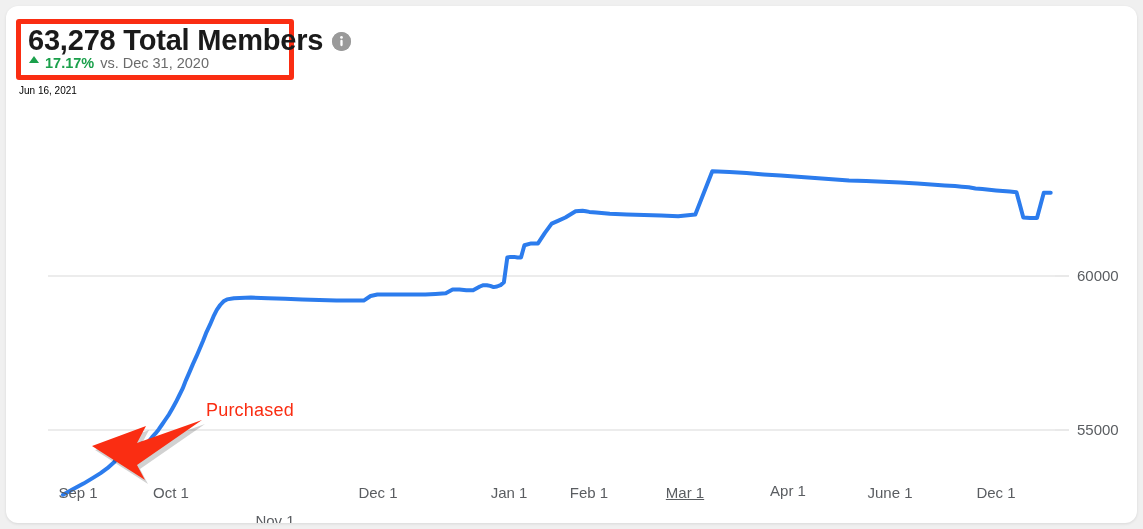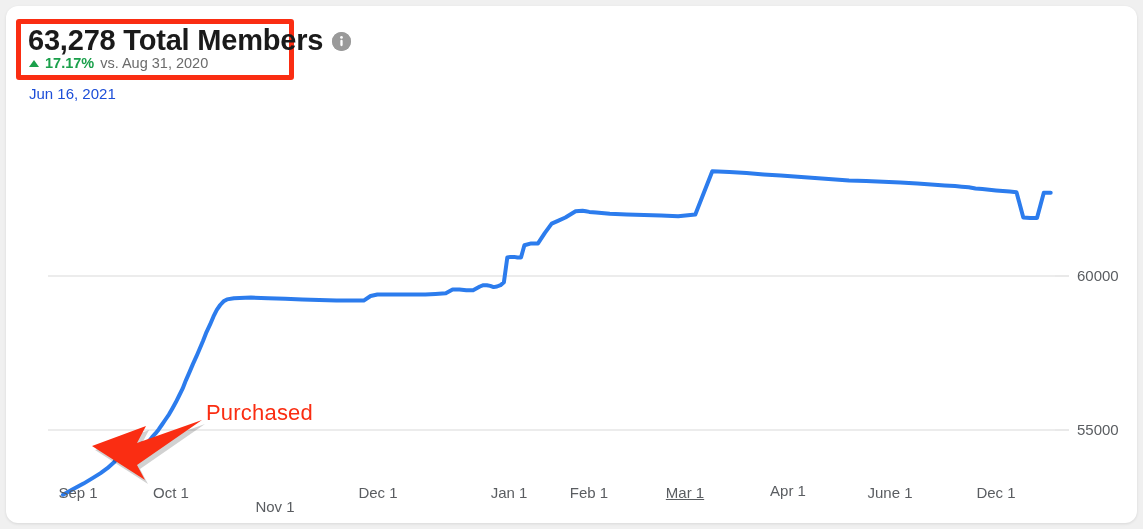--- a/index.html
+++ b/index.html
@@ -75,21 +75,21 @@
     position: relative;
     top: 1px;
   }
   .info-icon svg { display: block; }
 
   .delta-row {
     position: absolute;
     left: 23px;
     top: 50px;
     display: flex;
-    align-items: center;
+    align-items: flex-start;
     gap: 6px;
     white-space: nowrap;
     font-size: 14.5px;
     line-height: 1;
   }
 
   .tri-up {
     width: 0; height: 0;
     border-left: 5.5px solid transparent;
     border-right: 5.5px solid transparent;
@@ -103,24 +103,24 @@
     font-weight: bold;
   }
 
   .delta-cmp {
     color: #6b6b6b;
     font-weight: normal;
   }
 
   .sub-date {
     position: absolute;
-    left: 23px;
+    left: 13px;
     top: 79px;
-    font-size: 15px;
-    color: #1d4ed8;
+    font-size: 10px;
+    color: #000000;
     white-space: nowrap;
   }
 
   
   .plot {
     position: absolute;
     left: 0;
     top: 0;
     width: 1131px;
     height: 517px;
@@ -146,21 +146,21 @@
   .y-tick {
     position: absolute;
     font-size: 15px;
     color: #5a5d61;
     white-space: nowrap;
   }
 
   
   .annot-label {
     position: absolute;
-    font-size: 22px;
+    font-size: 18px;
     font-weight: normal;
     color: #fa2d12;
     white-space: nowrap;
     letter-spacing: 0.2px;
   }
 </style>
 </head>
 <body>
 
 <div id="app">
@@ -199,21 +199,21 @@
                    L 131 459
                    L 139 474
                    Z" fill="#fa2d12"></path>
         </g>
       </svg>
     </div>
 
     <div class="x-labels">
       <span class="x-tick" style="left:62px;  top:478px;margin-left:10px;">Sep 1</span>
       <span class="x-tick" style="left:165px; top:478px;">Oct 1</span>
-      <span class="x-tick" style="left:269px; top:492px;">Nov 1</span>
+      <span class="x-tick" style="left:269px; top:506px;">Nov 1</span>
       <span class="x-tick" style="left:372px; top:478px;">Dec 1</span>
       <span class="x-tick" style="left:476px; top:478px;margin-left:27px;">Jan 1</span>
       <span class="x-tick" style="left:583px; top:478px;">Feb 1</span>
       <span class="x-tick" style="left:679px; top:478px;text-decoration:underline;">Mar 1</span>
       <span class="x-tick" style="left:782px; top:476px;">Apr 1</span>
       <span class="x-tick" style="left:884px; top:478px;">June 1</span>
       <span class="x-tick" style="left:990px; top:478px;">Dec 1</span>
     </div>
 
     <div class="y-labels">
@@ -232,19 +232,19 @@
           <circle cx="9.5" cy="9.5" r="9.5" fill="#9a9a9a"></circle>
           <circle cx="9.5" cy="5.4" r="1.35" fill="#ffffff"></circle>
           <rect x="8.35" y="7.8" width="2.3" height="6.4" rx="1.1" fill="#ffffff"></rect>
         </svg>
       </span>
     </div>
 
     <div class="delta-row">
       <span class="tri-up"></span>
       <span class="delta-pct">17.17%</span>
-      <span class="delta-cmp">vs. Aug 31, 2020</span>
+      <span class="delta-cmp">vs. Dec 31, 2020</span>
     </div>
 
     <div class="sub-date">Jun 16, 2021</div>
 
   </div>
 </div>
 
 </body></html>

